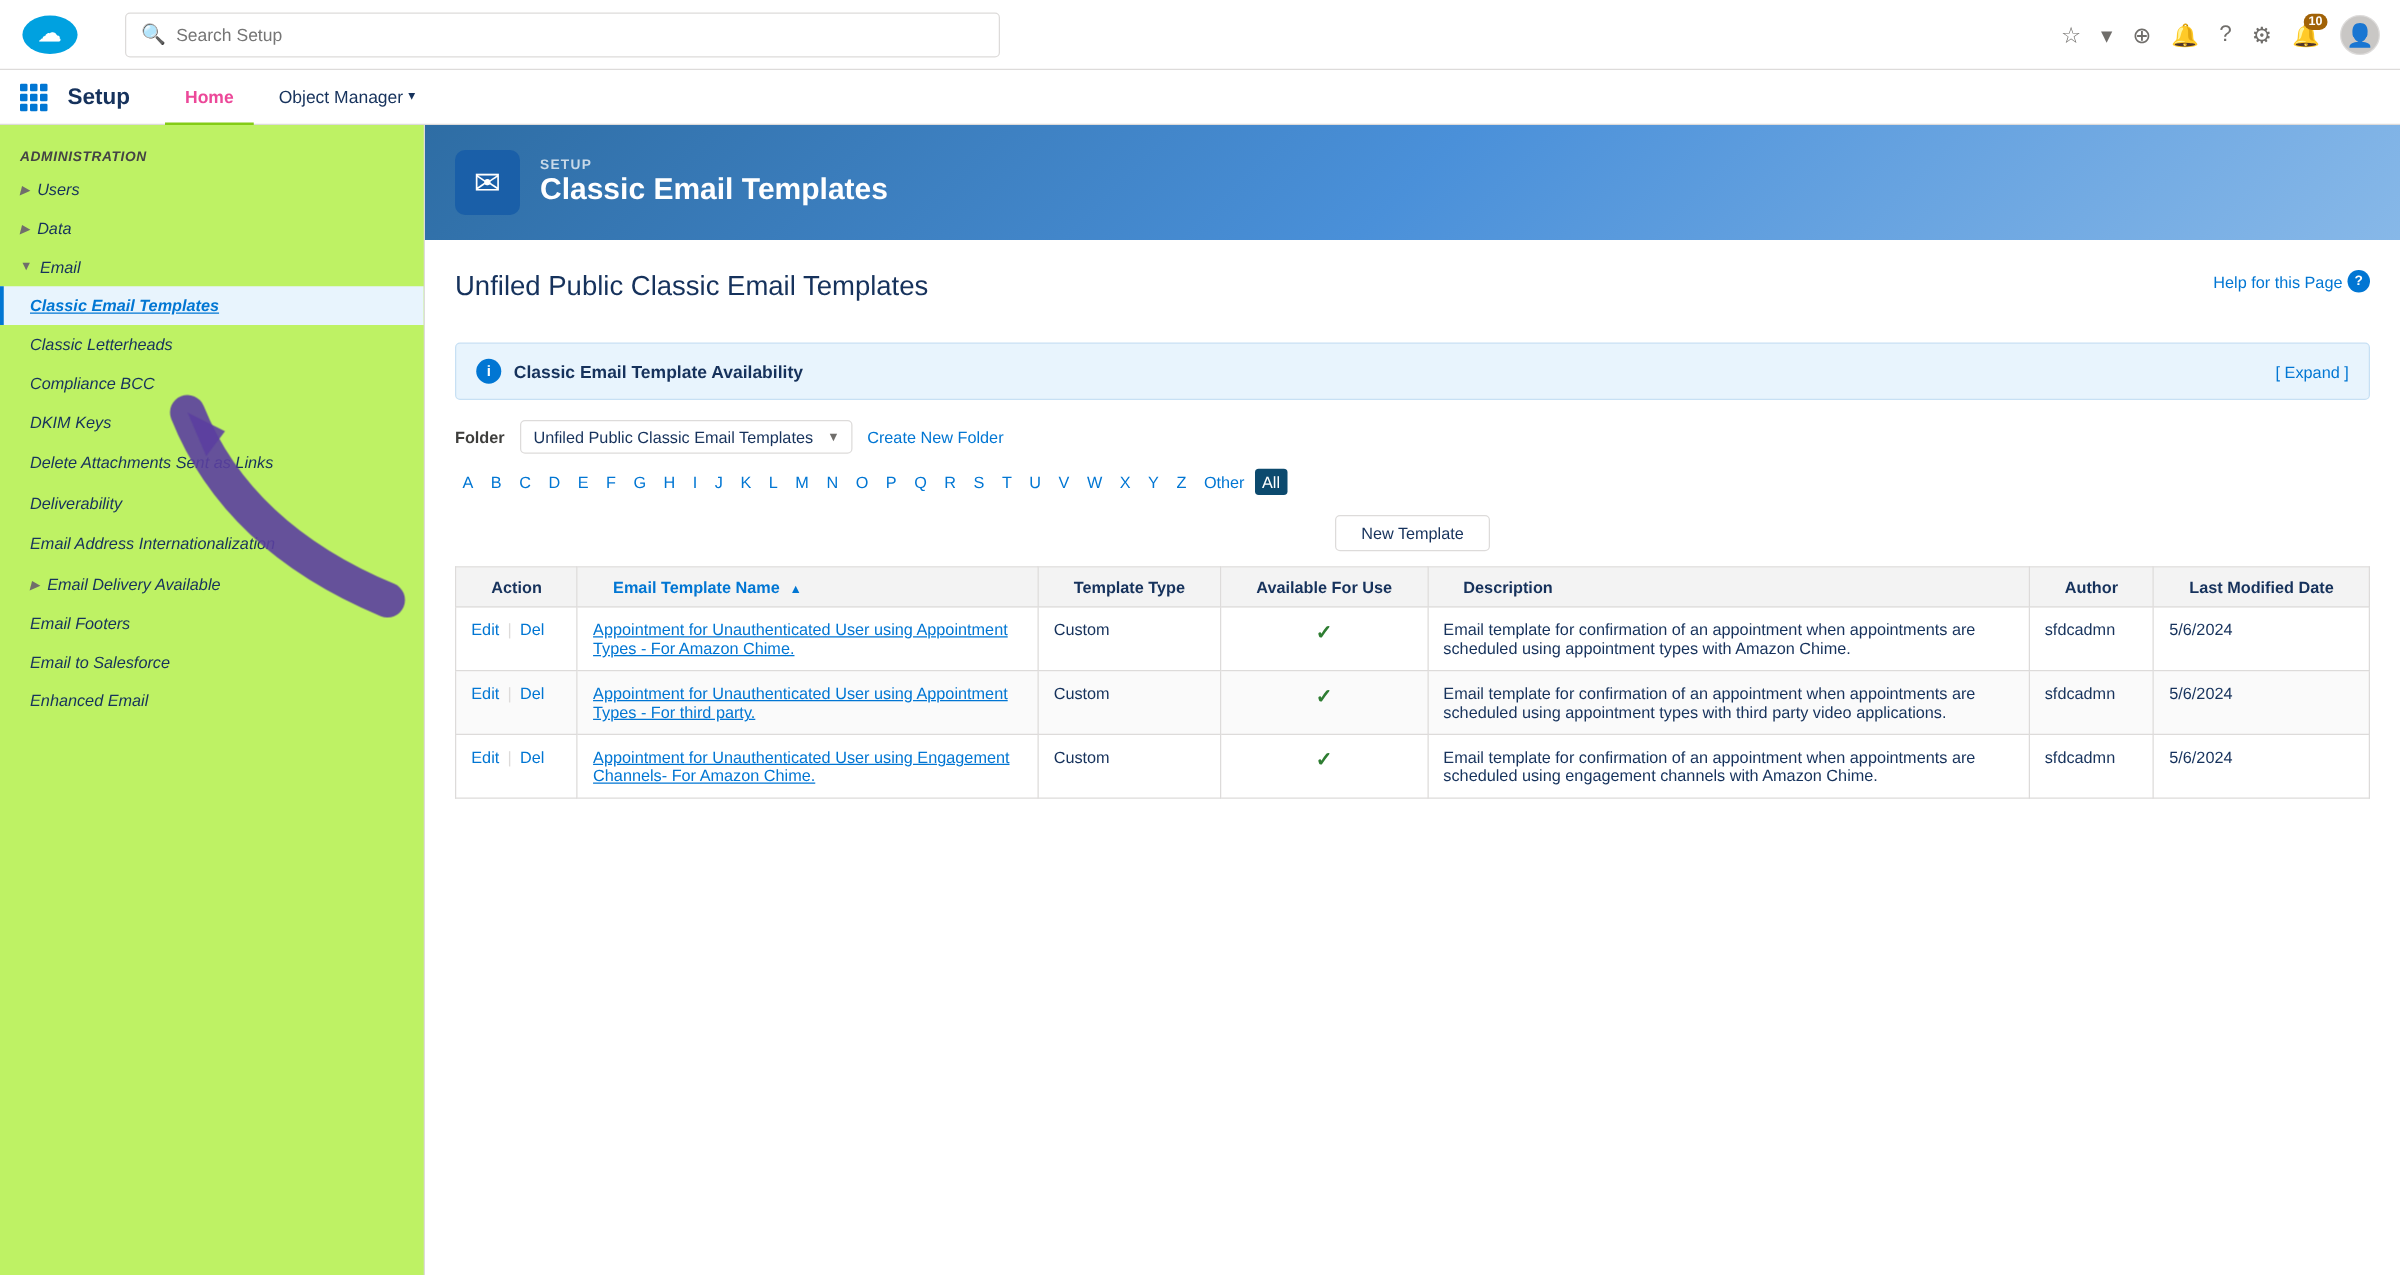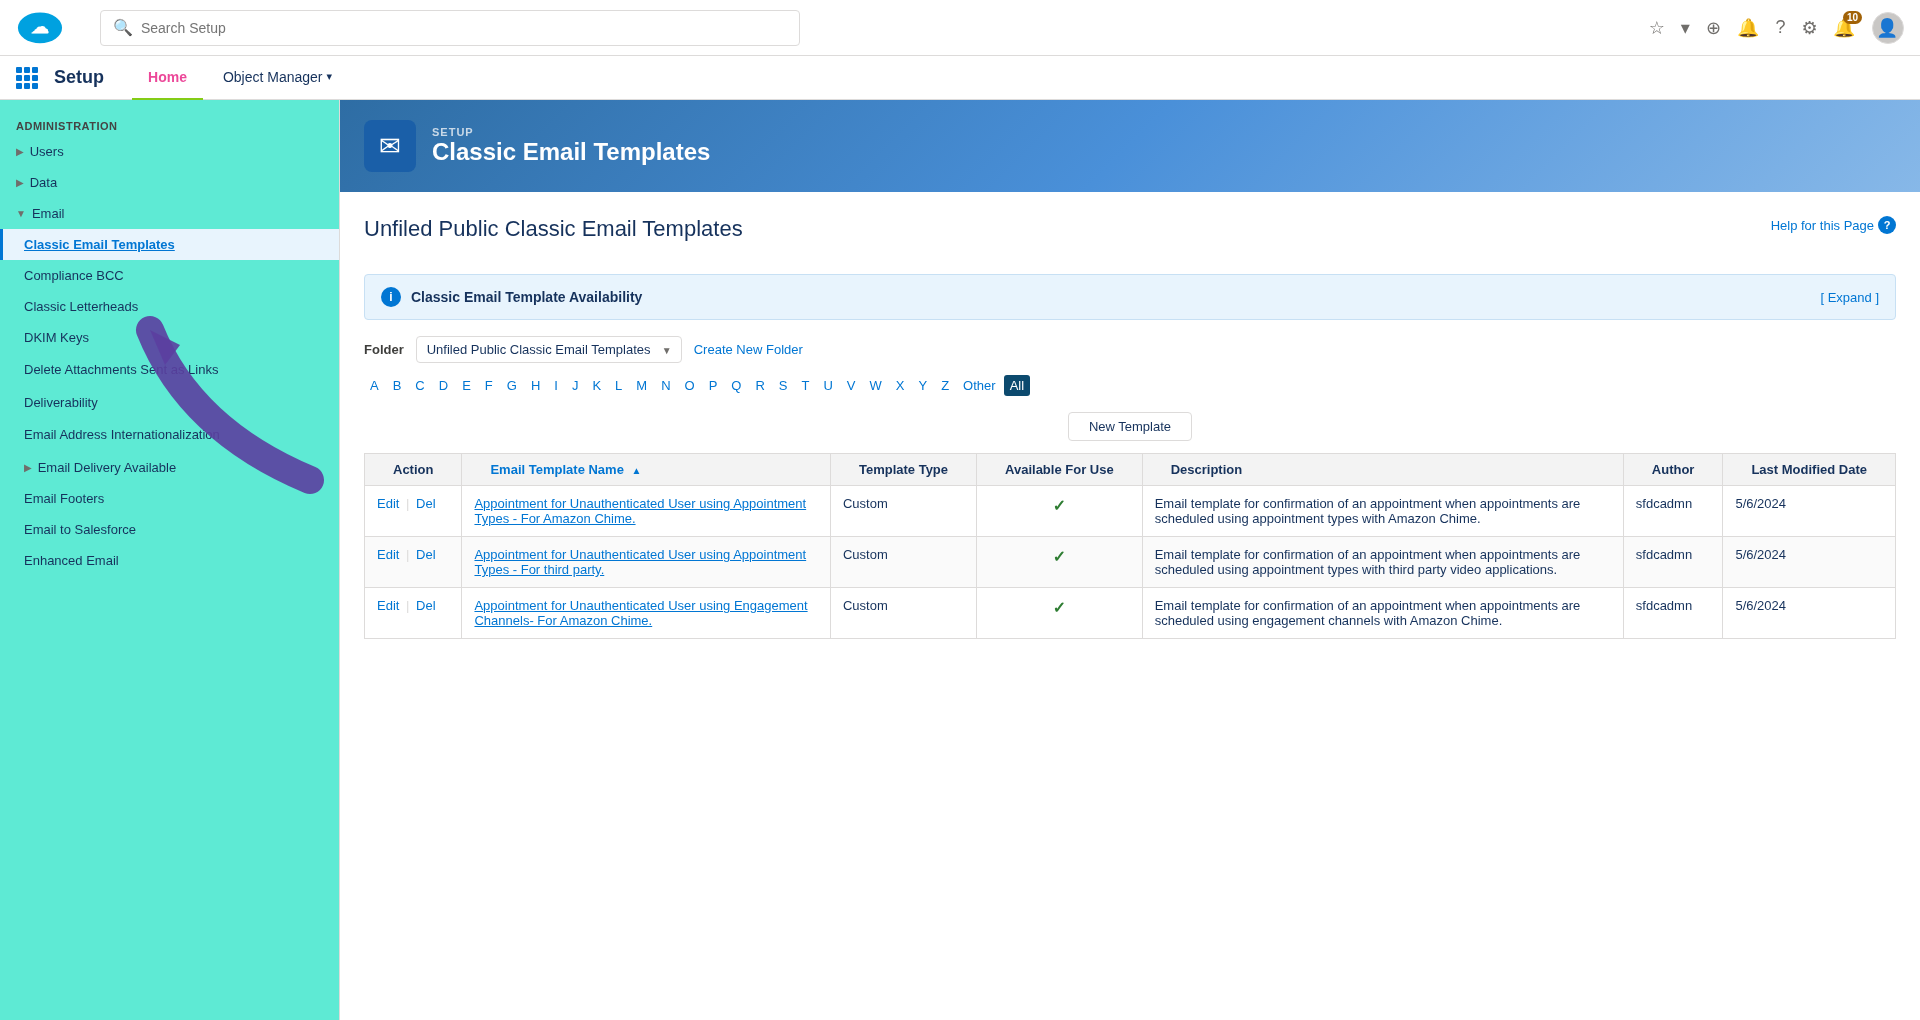--- a/index.html
+++ b/index.html
@@ -131,24 +131,25 @@
     .layout {
       display: flex;
       height: calc(100vh - 100px);
       overflow: hidden;
     }
 
     
     .sidebar {
       width: 340px;
       min-width: 340px;
-      background: #5eead4;
+      background: #bef264;
       border-right: 1px solid #dddbda;
       overflow-y: auto;
       padding: 8px 0;
+      font-style: italic;
     }
     .sidebar-section-header {
       font-size: 11px;
       font-weight: 700;
       color: #444;
       padding: 12px 16px 4px 16px;
       text-transform: uppercase;
       letter-spacing: 0.5px;
     }
     .sidebar-item {
@@ -468,24 +469,24 @@
     </div>
     <div class="sidebar-parent">
       <span class="chevron">▼</span>
       <span>Email</span>
     </div>
 
     <div class="sidebar-item active">
       <a>Classic Email Templates</a>
     </div>
     <div class="sidebar-item">
+      <span>Classic Letterheads</span>
+    </div>
+    <div class="sidebar-item">
       <span>Compliance BCC</span>
-    </div>
-    <div class="sidebar-item">
-      <span>Classic Letterheads</span>
     </div>
     <div class="sidebar-item">
       <span>DKIM Keys</span>
     </div>
     <div class="sidebar-item-multi">
       Delete Attachments Sent as Links
     </div>
     <div class="sidebar-item">
       <span>Deliverability</span>
     </div>

